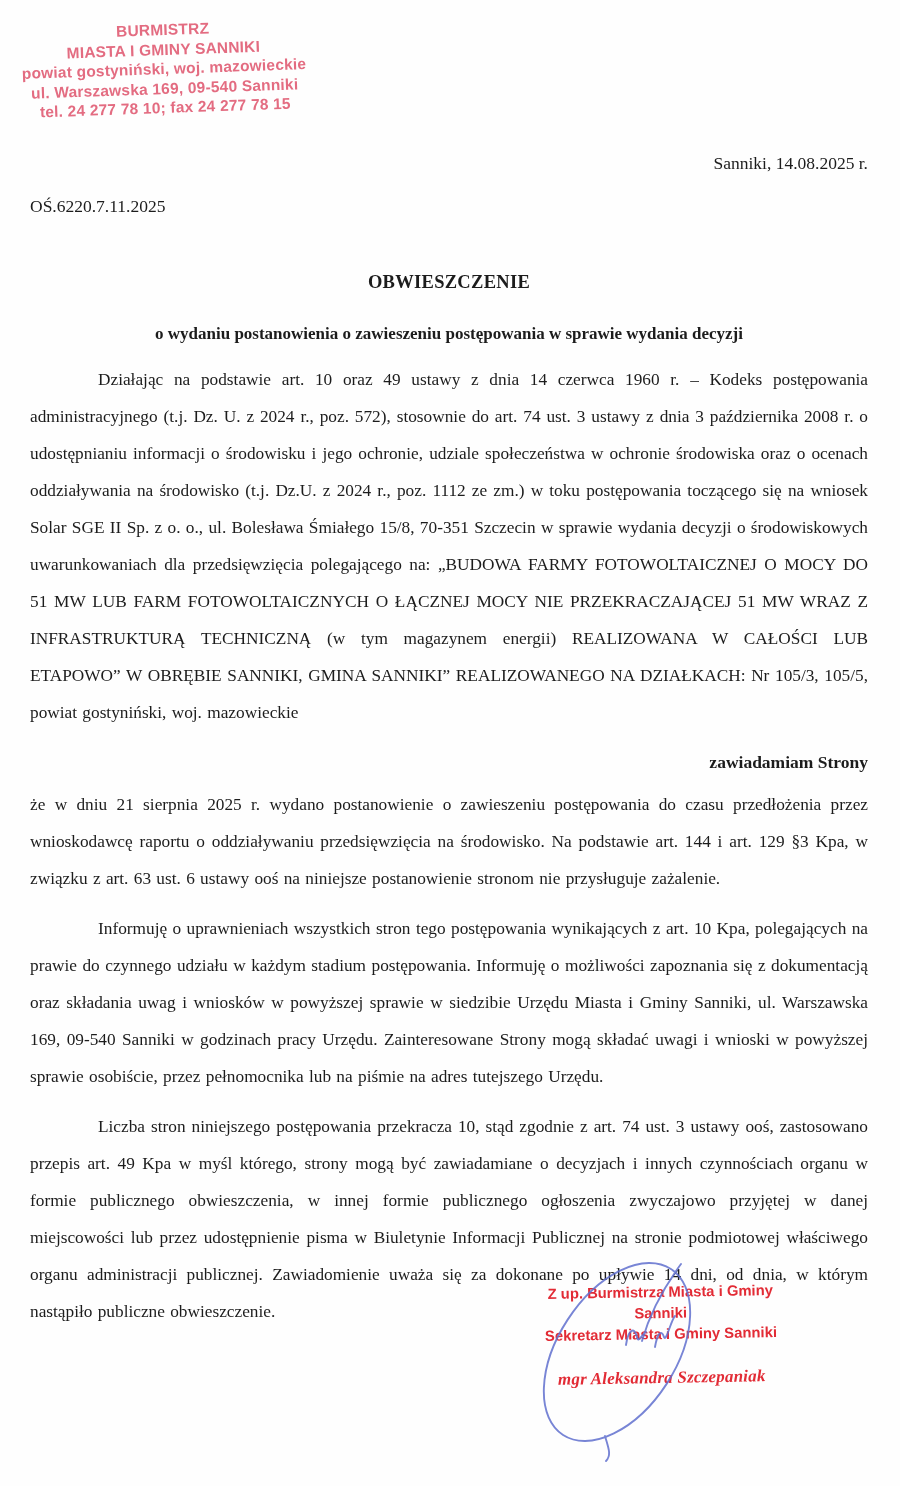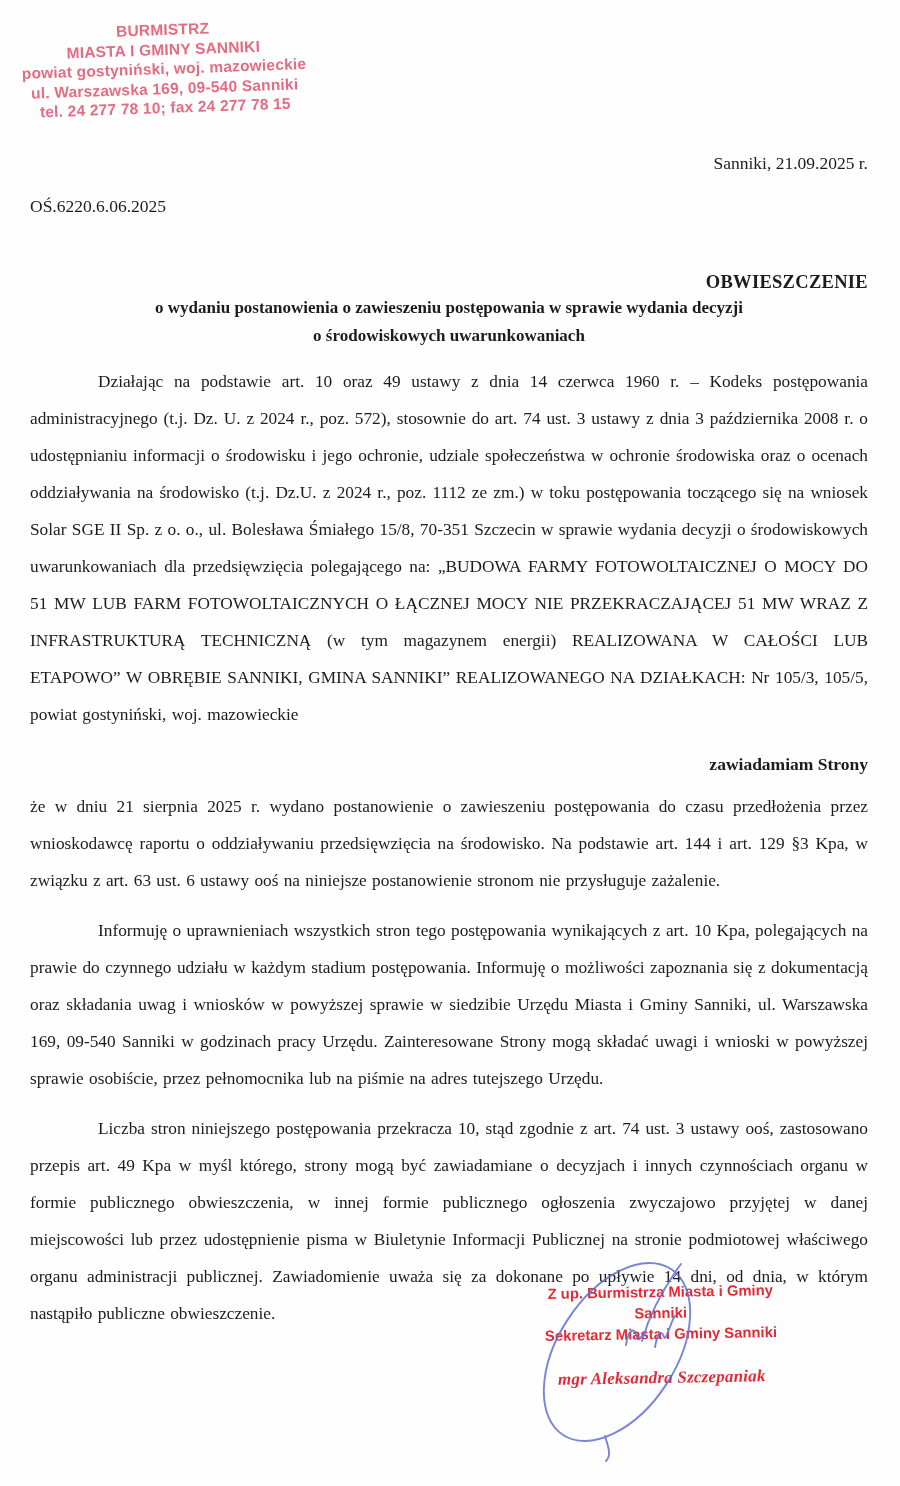--- a/index.html
+++ b/index.html
@@ -38,25 +38,25 @@
   }
   .refline{
     position:absolute;top:196px;left:30px;
     font-size:17.5px;
   }
 
   .content{
     position:absolute;left:30px;top:270px;width:838px;
   }
   .title{
-    text-align:right;font-weight:bold;font-size:18.5px;line-height:24px;
+    text-align:center;font-weight:bold;font-size:18.5px;line-height:24px;
     letter-spacing:.3px;
   }
   .subtitle{
-    margin-top:0;text-align:center;font-weight:bold;
+    margin-top:26px;text-align:center;font-weight:bold;
     font-size:17px;line-height:28px;
   }
   .subtitle span{display:block;}
   .para{
     margin:13px 0 0 0;
     text-align:justify;
     font-size:17.3px;line-height:37px;
     word-spacing:1px;
   }
   .para.indent{text-indent:68px;}
@@ -90,28 +90,27 @@
 <div class="page">
 
   <div class="stamp">
     <div>BURMISTRZ</div>
     <div>MIASTA I GMINY SANNIKI</div>
     <div>powiat gostyniński, woj. mazowieckie</div>
     <div>ul. Warszawska 169, 09-540 Sanniki</div>
     <div>tel. 24 277 78 10; fax 24 277 78 15</div>
   </div>
 
-  <div class="dateline">Sanniki, 21.09.2025 r.</div>
-  <div class="refline">OŚ.6220.6.06.2025</div>
+  <div class="dateline">Sanniki, 14.08.2025 r.</div>
+  <div class="refline">OŚ.6220.7.11.2025</div>
 
   <div class="content">
     <div class="title">OBWIESZCZENIE</div>
     <div class="subtitle">
       <span>o wydaniu postanowienia o zawieszeniu postępowania w sprawie wydania decyzji</span>
-      <span>o środowiskowych uwarunkowaniach</span>
     </div>
 
     <p class="para indent">Działając na podstawie art. 10 oraz 49 ustawy z dnia 14 czerwca 1960 r. – Kodeks postępowania administracyjnego (t.j. Dz. U. z 2024 r., poz. 572), stosownie do art. 74 ust. 3 ustawy z dnia 3 października 2008 r. o udostępnianiu informacji o środowisku i jego ochronie, udziale społeczeństwa w ochronie środowiska oraz o ocenach oddziaływania na środowisko (t.j. Dz.U. z 2024 r., poz. 1112 ze zm.) w toku postępowania toczącego się na wniosek Solar SGE II Sp. z o. o.,  ul. Bolesława Śmiałego 15/8, 70-351 Szczecin w sprawie wydania decyzji o środowiskowych uwarunkowaniach dla przedsięwzięcia polegającego na: „BUDOWA FARMY FOTOWOLTAICZNEJ O MOCY DO  51 MW LUB FARM FOTOWOLTAICZNYCH O ŁĄCZNEJ MOCY NIE PRZEKRACZAJĄCEJ  51 MW WRAZ Z INFRASTRUKTURĄ TECHNICZNĄ (w tym magazynem energii) REALIZOWANA W CAŁOŚCI LUB ETAPOWO” W OBRĘBIE SANNIKI, GMINA SANNIKI” REALIZOWANEGO NA DZIAŁKACH: Nr 105/3, 105/5, powiat gostyniński, woj. mazowieckie</p>
 
     <div class="section-heading">zawiadamiam Strony</div>
 
     <p class="para">że w dniu 21 sierpnia 2025 r. wydano postanowienie o zawieszeniu postępowania do czasu przedłożenia przez wnioskodawcę raportu o oddziaływaniu przedsięwzięcia na środowisko. Na podstawie art. 144 i art. 129 §3 Kpa, w związku z art. 63 ust. 6 ustawy ooś na niniejsze postanowienie stronom nie przysługuje zażalenie.</p>
     <p class="para indent">Informuję o uprawnieniach wszystkich stron tego postępowania wynikających z art. 10 Kpa, polegających na prawie do czynnego udziału w każdym stadium postępowania. Informuję o możliwości zapoznania się z dokumentacją oraz składania uwag i wniosków w powyższej sprawie w siedzibie Urzędu Miasta i Gminy Sanniki, ul. Warszawska 169, 09-540 Sanniki  w godzinach pracy Urzędu. Zainteresowane Strony mogą składać uwagi i wnioski w powyższej sprawie osobiście, przez pełnomocnika lub na piśmie na adres tutejszego Urzędu.</p>
     <p class="para indent">Liczba stron niniejszego postępowania przekracza 10, stąd zgodnie z art. 74 ust. 3 ustawy ooś, zastosowano przepis art. 49 Kpa w myśl którego, strony mogą być zawiadamiane o decyzjach i innych czynnościach organu w formie publicznego obwieszczenia, w innej formie publicznego ogłoszenia zwyczajowo przyjętej w danej miejscowości lub przez udostępnienie pisma w Biuletynie Informacji Publicznej na stronie podmiotowej właściwego organu administracji publicznej. Zawiadomienie uważa się za dokonane po upływie 14 dni, od dnia, w którym nastąpiło publiczne obwieszczenie.</p>
   </div>

